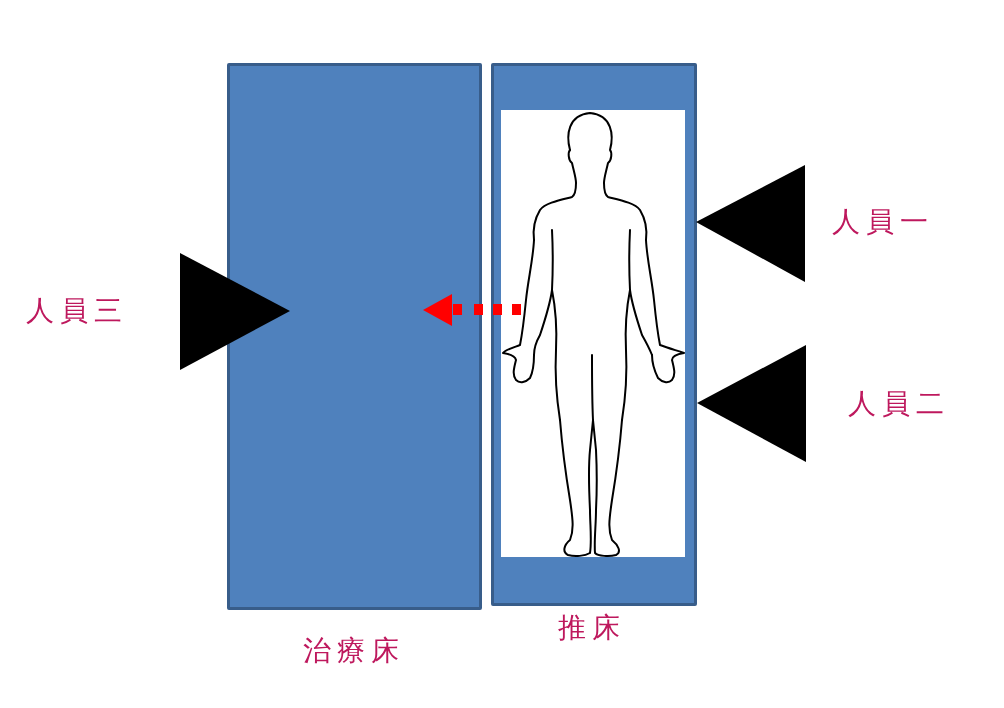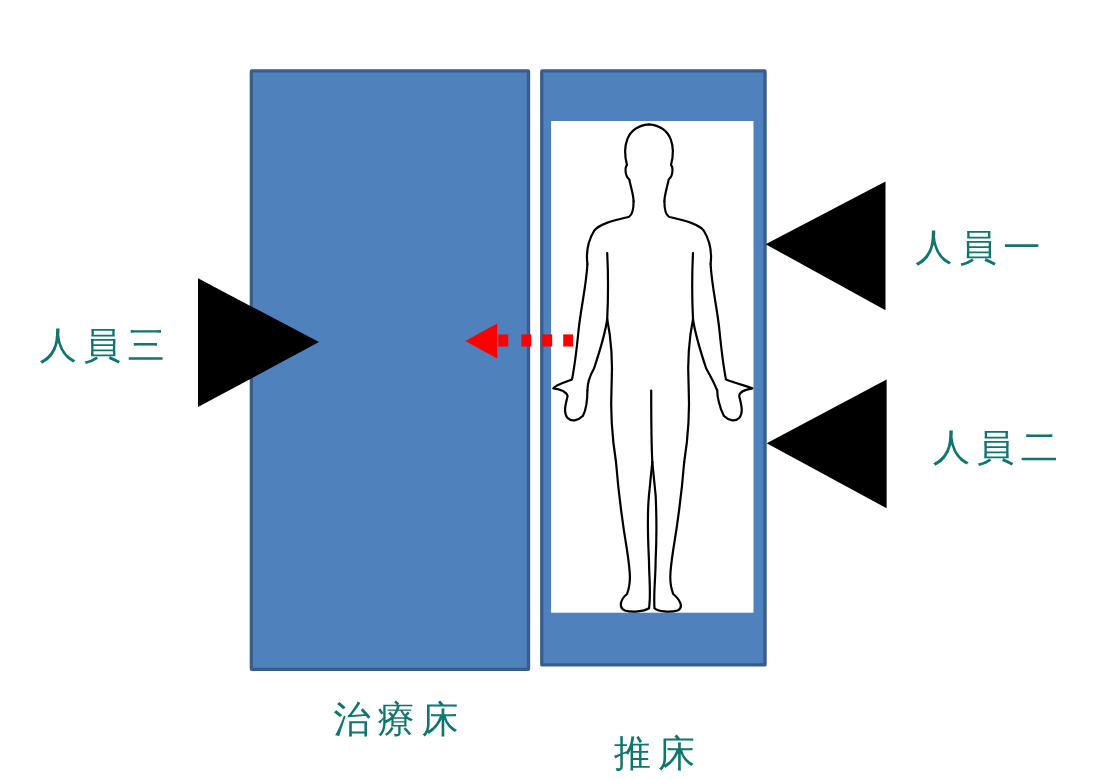--- a/index.html
+++ b/index.html
@@ -1,21 +1,21 @@
 <!DOCTYPE html>
 <html><head>
   <meta charset="utf-8">
   <style>
     html, body { margin: 0; padding: 0; background: #ffffff; }
     body { width: 1004px; height: 708px; position: relative; overflow: hidden;
            font-family: "DejaVu Serif", "Liberation Serif", serif; }
     .bed { position: absolute; box-sizing: border-box; background: #4F81BD;
            border: 3px solid #385D8A; border-radius: 2px; }
     .panel { position: absolute; background: #ffffff; }
-    .label { position: absolute; font-size: 34px; color: #0f766e; letter-spacing: 6px;
+    .label { position: absolute; font-size: 28px; color: #be185d; letter-spacing: 6px;
              white-space: nowrap; line-height: 1; }
     svg.overlay { position: absolute; left: 0; top: 0; }
   </style>
 </head>
 <body>
 
 <div class="bed" style="left:227px; top:63px; width:255px; height:547px;"></div>
 
 <div class="bed" style="left:491px; top:63px; width:206px; height:543px;"></div>
 <div class="panel" style="left:501px; top:110px; width:184px; height:447px;"></div>
@@ -56,15 +56,15 @@
     <rect x="512" y="304" width="9" height="11"></rect>
   </g>
 
   <polygon points="696,222 805,165 805,282" fill="#000"></polygon>
   <polygon points="697,403 806,345 806,462" fill="#000"></polygon>
   <polygon points="290,311 180,253 180,370" fill="#000"></polygon>
 </svg>
 
 <div class="label" style="left:832px; top:208px;">人員一</div>
 <div class="label" style="left:834px; top:390px;margin-left:14px;">人員二</div>
-<div class="label" style="left:36px; top:297px;">人員三</div>
+<div class="label" style="left:26px; top:297px;">人員三</div>
 <div class="label" style="left:303px; top:637px;">治療床</div>
-<div class="label" style="left:558px; top:668px;">推床</div>
+<div class="label" style="left:558px; top:614px;">推床</div>
 
 </body></html>

